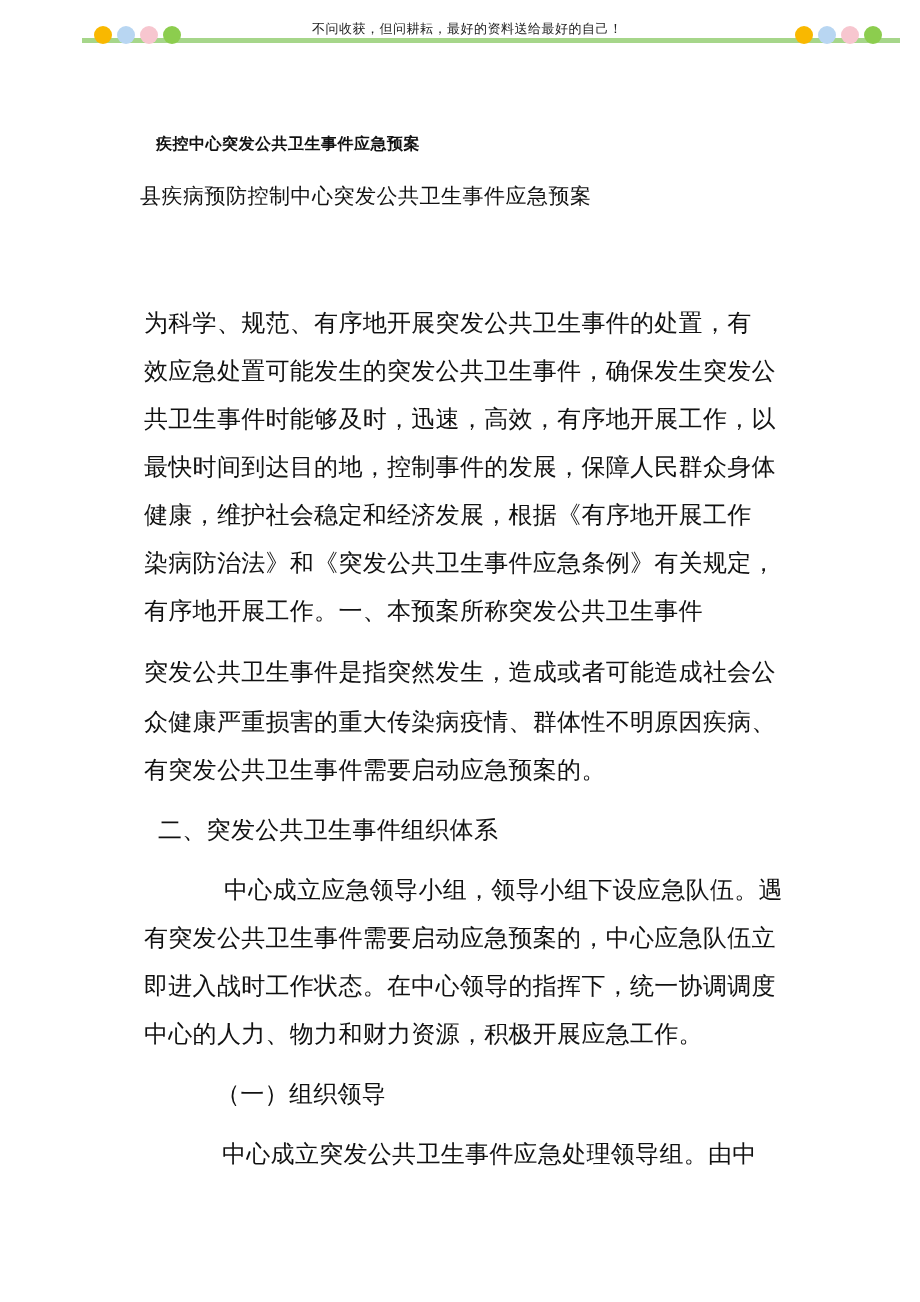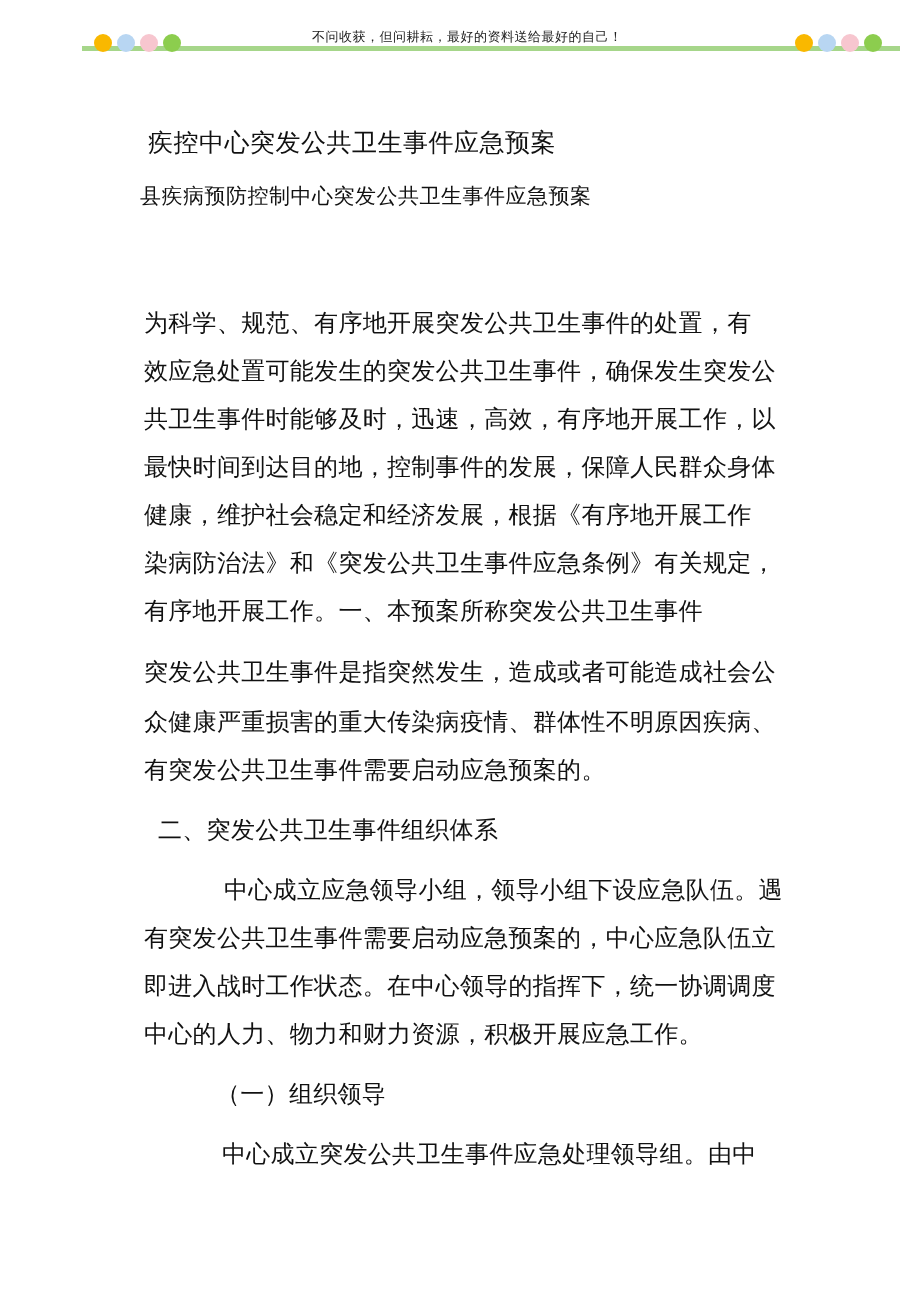--- a/index.html
+++ b/index.html
@@ -11,21 +11,21 @@
       width: 920px;
       height: 1302px;
       position: relative;
       overflow: hidden;
       font-family: "DejaVu Serif", "Liberation Serif", serif;
       color: #111111;
     }
     .header {
       position: absolute;
       left: 0;
-      top: 8px;
+      top: 0;
       width: 798px;
       height: 50px;
     }
     .header-line {
       position: absolute;
       left: 82px;
       top: 38px;
       width: 818px;
       height: 5px;
       background: #a6d68a;
@@ -50,23 +50,23 @@
       font-family: "DejaVu Sans", "Liberation Sans", sans-serif;
       font-size: 13px;
       color: #222222;
       letter-spacing: 0.5px;
       background: transparent;
     }
     .title {
       position: absolute;
       left: 140px;
       top: 118px;
-      font-size: 25px;
-      font-weight: normal;
-      margin: 8px;
+      font-size: 16px;
+      font-weight: bold;
+      margin: 16px;
       letter-spacing: 0.5px;
       font-family: "DejaVu Sans", "Liberation Sans", sans-serif;
     }
     .subtitle {
       position: absolute;
       left: 140px;
       top: 182px;
       font-size: 21px;
       margin: 0;
       letter-spacing: 0.5px;

